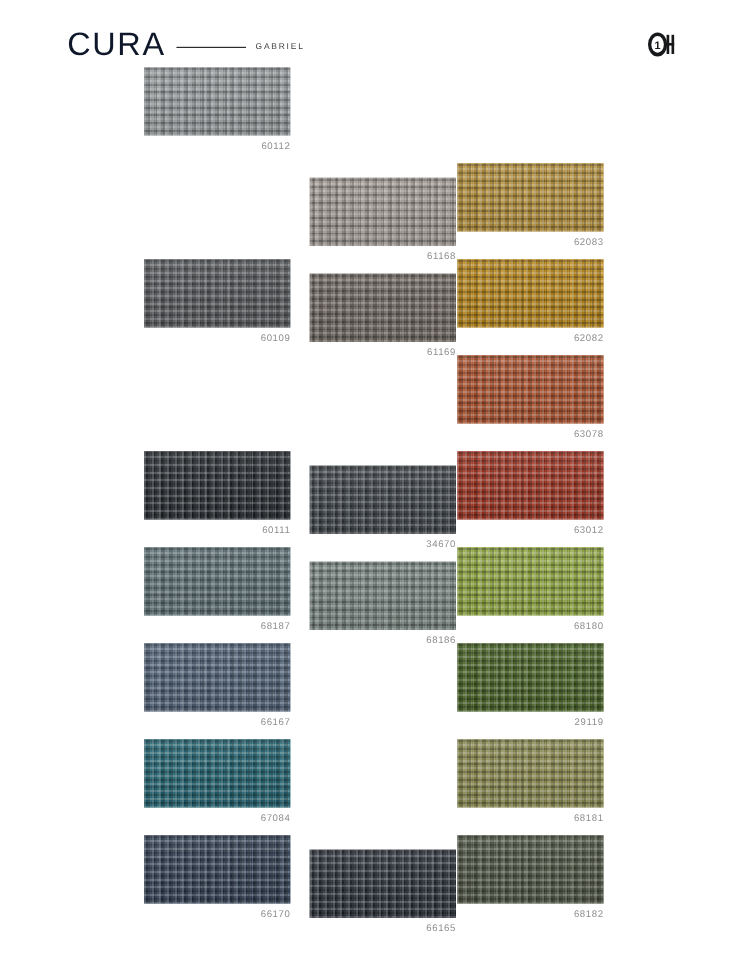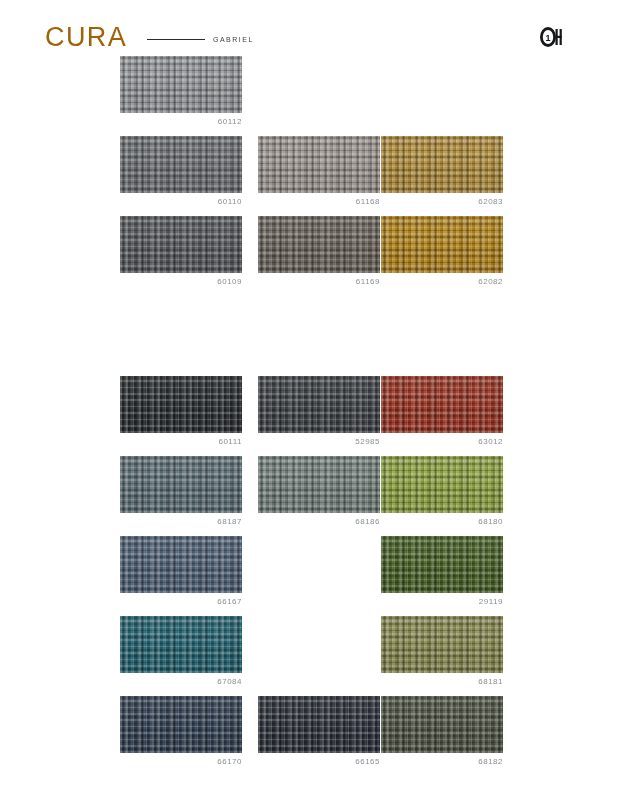--- a/index.html
+++ b/index.html
@@ -16,26 +16,26 @@
     background:#fff;
   }
 
   
   .header{
     position:absolute;
     left:0;top:0;width:625px;height:56px;
   }
   .brand-title{
     position:absolute;
-    left:45px;top:24px;
+    left:56px;top:24px;
     font-family:"Liberation Sans", sans-serif;
     font-size:27px;
     font-weight:300;
     letter-spacing:1.4px;
-    color:#a16207;
+    color:#0f172a;
     line-height:27px;
   }
   .brand-rule{
     position:absolute;
     left:147px;top:39px;
     width:58px;height:1px;
     background:#2a2c2e;
   }
   .brand-sub{
     position:absolute;
@@ -66,21 +66,21 @@
     height:80px;
     width:619px;
     padding-left:44px;
   }
   .cell{
     position:absolute;
     top:0;
     width:122px;
   }
   .cell.c0{left:120px;}
-  .cell.c1{left:258px;}
+  .cell.c1{left:258px;margin-top:12px;}
   .cell.c2{left:381px;}
 
   .swatch{
     width:122px;height:57px;
     position:relative;
     overflow:hidden;
     background-color:#888;
   }
   
   .swatch .weave{
@@ -154,28 +154,20 @@
           <div class="swatch" style="background-color: rgb(154, 158, 160);">
             <div class="weave"></div>
             <div class="weave2"></div>
             <div class="sheen"></div>
           </div>
           <div class="code">60112</div>
         </div>
         <div class="cell c1 empty"></div>
       </div>
       <div class="row">
-        <div class="cell c0">
-          <div class="swatch" style="background-color: rgb(110, 115, 118);">
-            <div class="weave"></div>
-            <div class="weave2"></div>
-            <div class="sheen"></div>
-          </div>
-          <div class="code">60110</div>
-        </div>
         <div class="cell c1">
           <div class="swatch" style="background-color: rgb(164, 156, 150);">
             <div class="weave"></div>
             <div class="weave2"></div>
             <div class="sheen"></div>
           </div>
           <div class="code">61168</div>
         </div>
         <div class="cell c2">
           <div class="swatch" style="background-color: rgb(187, 147, 55);">
@@ -207,37 +199,45 @@
           <div class="swatch" style="background-color: rgb(192, 138, 20);">
             <div class="weave"></div>
             <div class="weave2"></div>
             <div class="sheen"></div>
           </div>
           <div class="code">62082</div>
         </div>
       </div>
       <div class="row">
         <div class="cell c1 empty"></div>
+        <div class="cell c2">
+          <div class="swatch" style="background-color: rgb(180, 81, 42);">
+            <div class="weave"></div>
+            <div class="weave2"></div>
+            <div class="sheen"></div>
+          </div>
+          <div class="code">63078</div>
+        </div>
       </div>
       <div class="row">
         <div class="cell c0">
           <div class="swatch" style="background-color: rgb(35, 40, 45);">
             <div class="weave"></div>
             <div class="weave2"></div>
             <div class="sheen"></div>
           </div>
           <div class="code">60111</div>
         </div>
         <div class="cell c1">
           <div class="swatch" style="background-color: rgb(58, 64, 69);">
             <div class="weave"></div>
             <div class="weave2"></div>
             <div class="sheen"></div>
           </div>
-          <div class="code">52985</div>
+          <div class="code">34670</div>
         </div>
         <div class="cell c2">
           <div class="swatch" style="background-color: rgb(164, 48, 28);">
             <div class="weave"></div>
             <div class="weave2"></div>
             <div class="sheen"></div>
           </div>
           <div class="code">63012</div>
         </div>
       </div>

